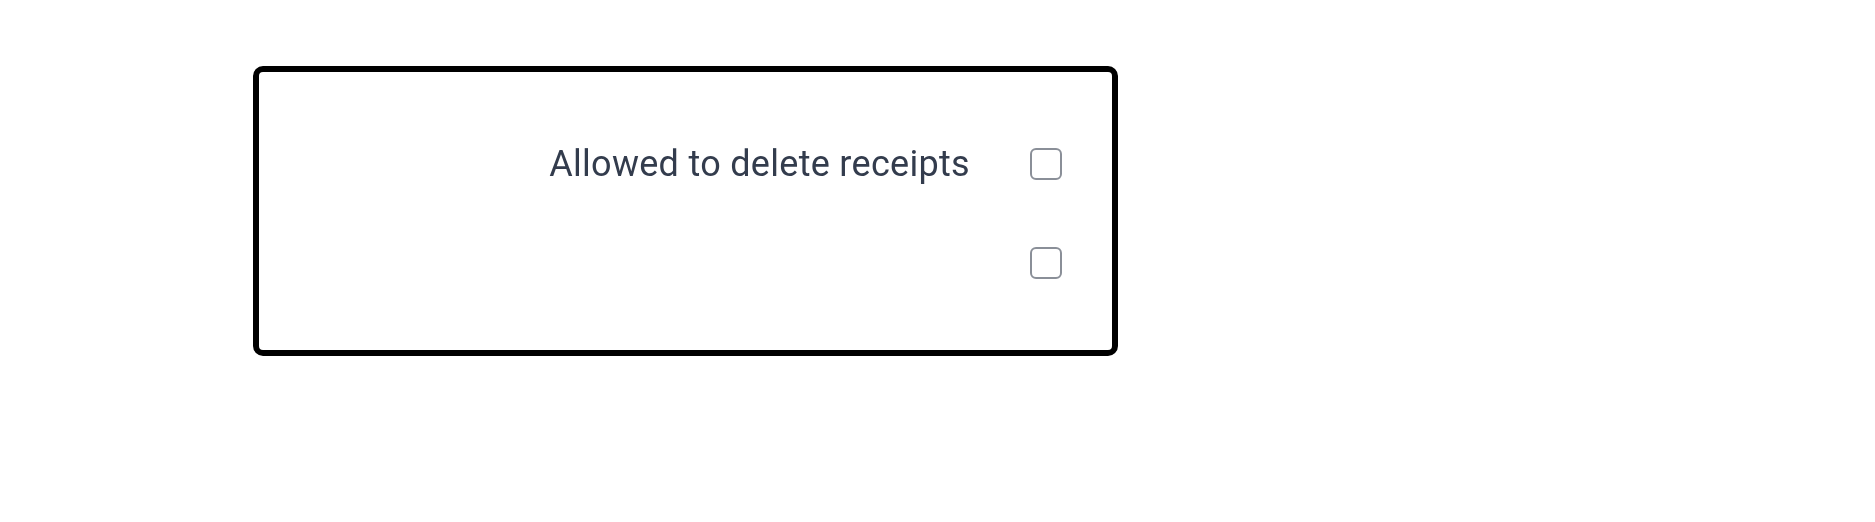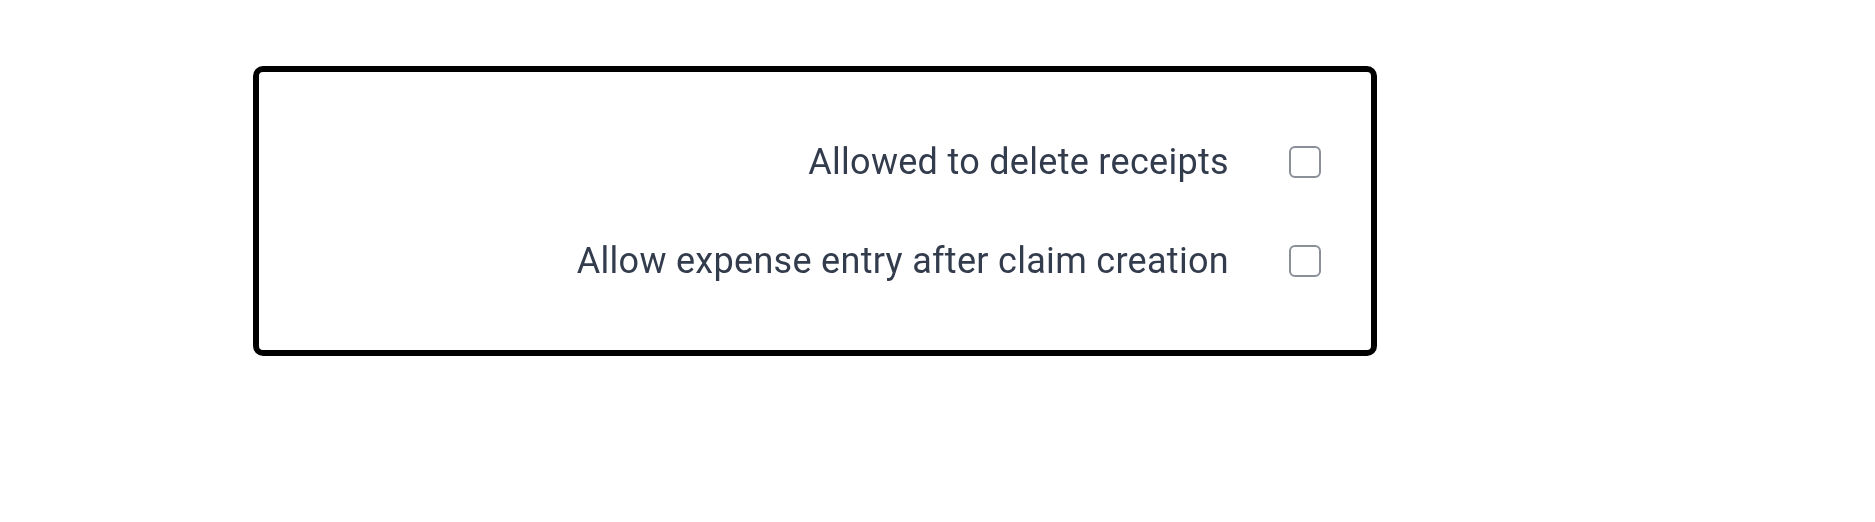--- a/index.html
+++ b/index.html
@@ -11,21 +11,21 @@
       font-family: -apple-system, BlinkMacSystemFont, "Segoe UI", Roboto, Arial, sans-serif;
       background: #ffffff;
       width: 1875px;
       height: 522px;
       position: relative;
     }
     .settings-panel {
       position: absolute;
       left: 253px;
       top: 66px;
-      width: 1124px;
+      width: 865px;
       height: 290px;
       border: 6px solid #000000;
       border-radius: 10px;
       background: #ffffff;
       padding: 40px 50px;
       display: flex;
       flex-direction: column;
       justify-content: space-around;
     }
     .setting-row {
@@ -59,16 +59,15 @@
   </style>
 </head>
 <body>
 
 <div class="settings-panel">
   <div class="setting-row">
     <span class="setting-label">Allowed to delete receipts</span>
     <input type="checkbox" class="checkbox" style="">
   </div>
   <div class="setting-row">
-    <span class="setting-label">Allow expense entry after claim creation</span>
     <input type="checkbox" class="checkbox" style="">
   </div>
 </div>
 
 </body></html>

